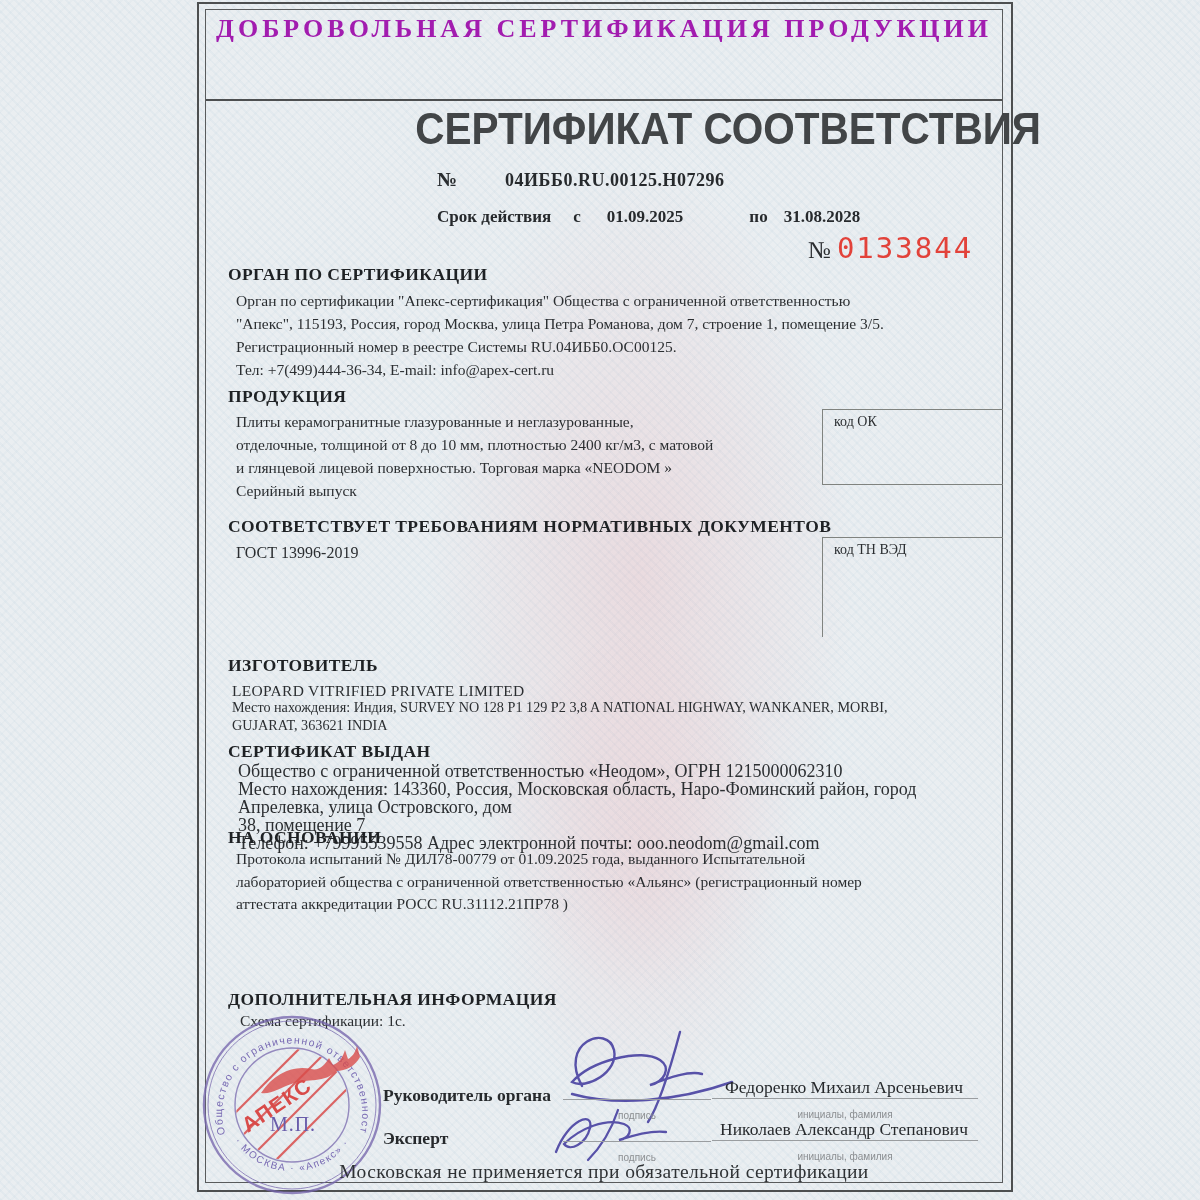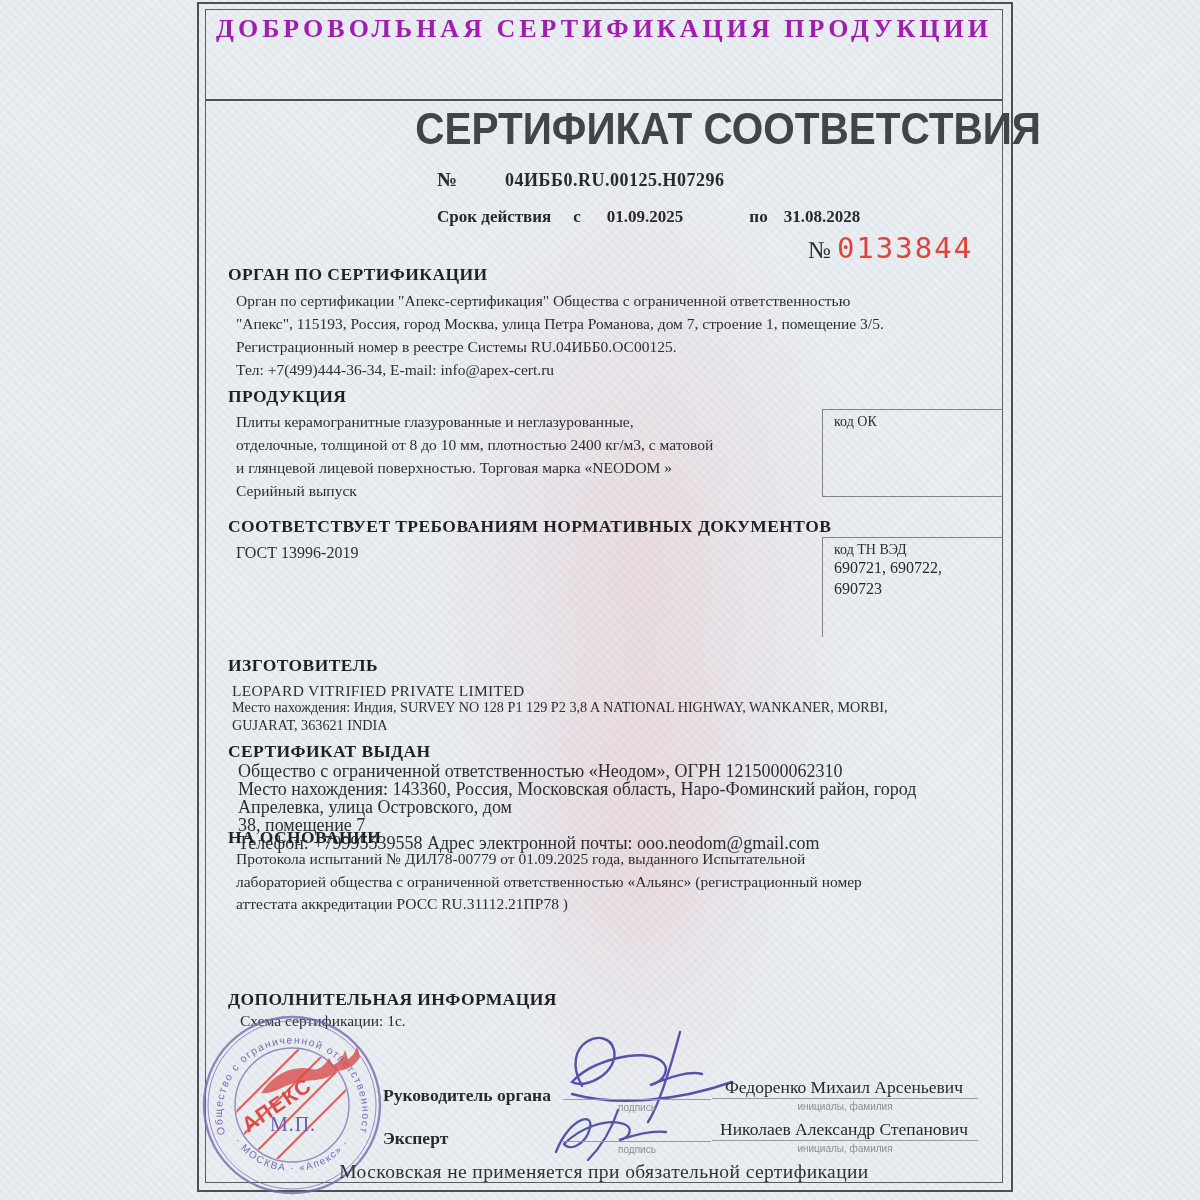--- a/index.html
+++ b/index.html
@@ -41,26 +41,26 @@
 
   .h1{position:absolute;font-weight:bold;font-size:17.5px;letter-spacing:0.4px;color:#1e2124;}
   .ml{white-space:pre-line;}
   .body-txt{position:absolute;font-size:15.5px;line-height:23px;color:#2b2e31;}
   .body-sm{position:absolute;font-size:18px;line-height:18px;color:#2b2e31;}
 
   .code-box{position:absolute;left:822px;width:181px;border-left:1px solid #80837f;border-top:1px solid #80837f;
     padding:4px 0 0 11px;box-sizing:border-box;background:rgba(255,255,255,0.0);}
   .code-box .cb-label{font-size:14px;color:#2b2e31;}
   .code-box .cb-lines{font-size:16px;line-height:20.5px;color:#26292c;}
-  .ok-box{top:409px;height:88px;border-bottom:1px solid #80837f;}
+  .ok-box{top:409px;height:76px;border-bottom:1px solid #80837f;}
   .tnved-box{top:537px;height:100px;}
 
   .role{position:absolute;left:383px;font-weight:bold;font-size:17.5px;color:#26292c;}
   .sig-line{position:absolute;border-bottom:1.2px solid #9a9da0;height:0;}
-  .under-label{position:absolute;font-family:"Liberation Sans", sans-serif;font-size:10px;color:#8b8e91;text-align:center;}
+  .under-label{position:absolute;font-family:"Liberation Sans", sans-serif;font-size:10px;color:#8b8e91;text-align:center;margin-top:8px;}
   .sig-name{position:absolute;font-size:17.5px;color:#26292c;text-align:center;}
 
   .footer-note{position:absolute;left:205px;top:1161px;width:798px;text-align:center;
     font-size:19.5px;letter-spacing:0.4px;color:#2e3134;}
 
   svg{position:absolute;}
   .stamp-svg{left:199px;top:1013px;opacity:0.92;}
   .sign-svg{left:520px;top:1022px;}
 </style>
 </head>
@@ -103,22 +103,20 @@
 
   <div class="code-box ok-box">
     <div class="cb-label">код ОК</div>
   </div>
 
   <div class="h1" style="left:228px;top:516px;">СООТВЕТСТВУЕТ ТРЕБОВАНИЯМ НОРМАТИВНЫХ ДОКУМЕНТОВ</div>
   <div class="body-txt" style="left:236px;top:541px;font-size:16px;">ГОСТ 13996-2019</div>
 
   <div class="code-box tnved-box">
     <div class="cb-label">код ТН ВЭД</div>
-    <div class="cb-lines ml">690721, 690722,
-690723</div>
   </div>
 
   <div class="h1" style="left:228px;top:655px;">ИЗГОТОВИТЕЛЬ</div>
   <div class="body-txt" style="left:232px;top:679px;font-size:15.5px;letter-spacing:0.3px;">LEOPARD VITRIFIED PRIVATE LIMITED</div>
   <div class="body-sm ml" style="left:232px;top:698px;width:765px;font-size:14.2px;line-height:18px;">Место нахождения: Индия, SURVEY NO 128 P1 129 P2 3,8 A NATIONAL HIGHWAY, WANKANER, MORBI,
 GUJARAT, 363621 INDIA</div>
 
   <div class="h1" style="left:228px;top:741px;">СЕРТИФИКАТ ВЫДАН</div>
   <div class="body-sm ml" style="left:238px;top:762px;width:760px;">Общество с ограниченной ответственностью «Неодом», ОГРН 1215000062310
 Место нахождения: 143360, Россия, Московская область, Наро-Фоминский район, город Апрелевка, улица Островского, дом

